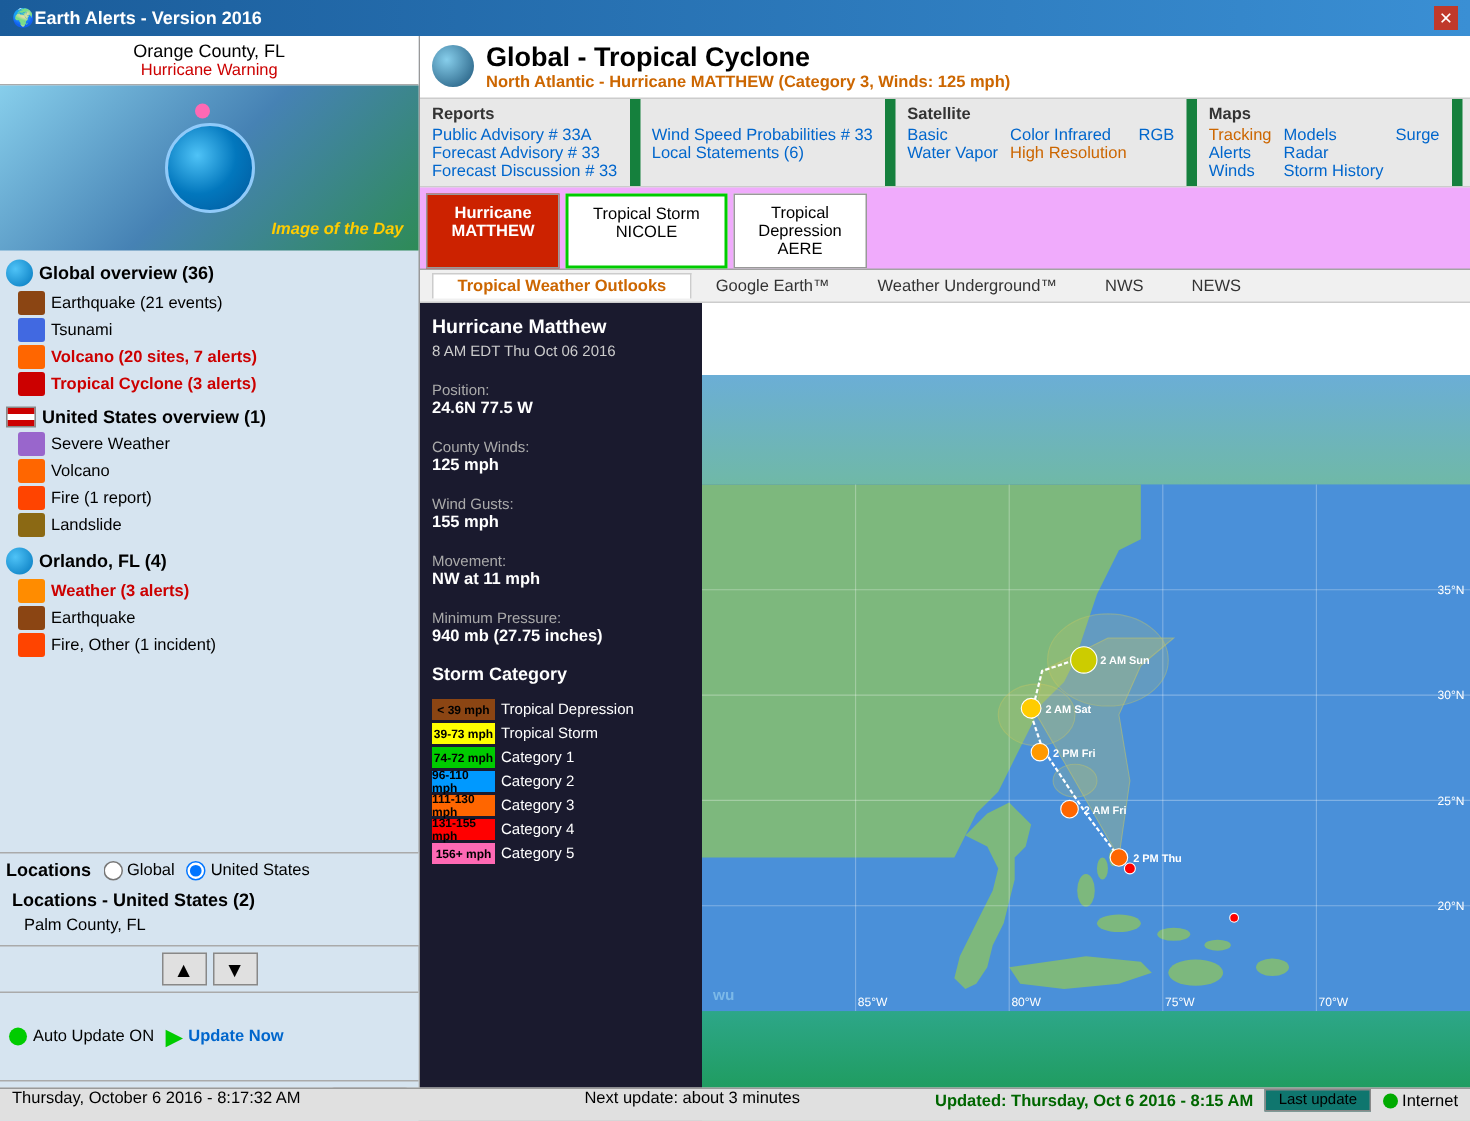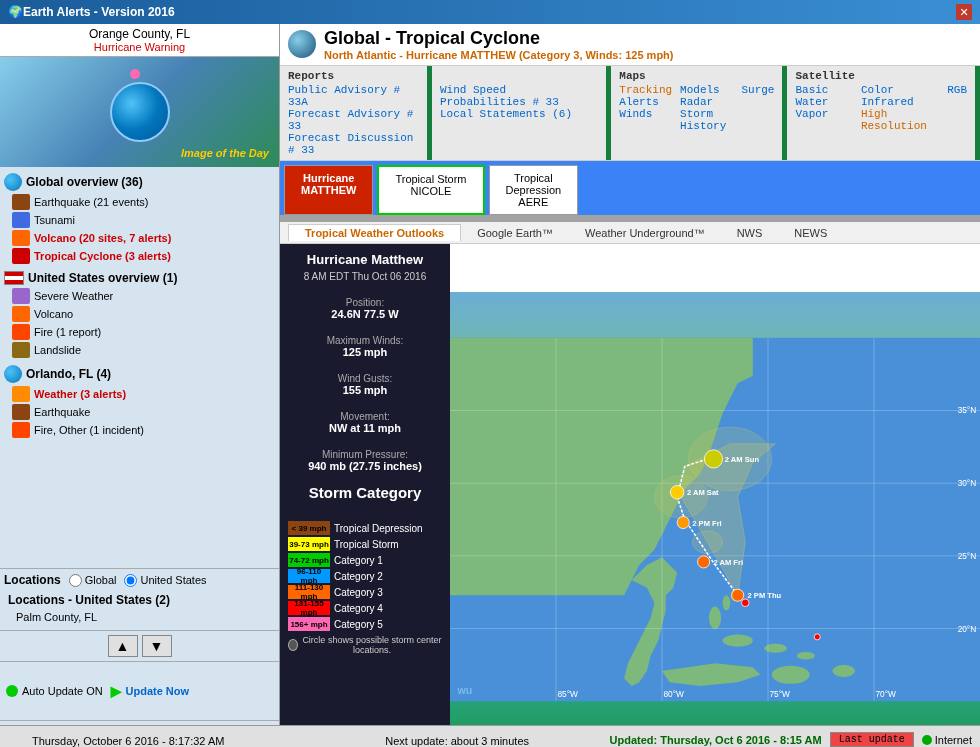--- a/index.html
+++ b/index.html
@@ -247,39 +247,38 @@
 
     
     #rp-nav {
       background: #e8e8e8;
       border-bottom: 1px solid #ccc;
       display: flex;
       align-items: stretch;
     }
     .nav-section {
       padding: 4px 8px;
-      border-right: 5px solid #15803d;
-      font-family: Liberation Mono, monospace;
+      border-right: 7px solid #15803d;
     }
     .nav-section-title { font-weight: bold; font-size: 11px; color: #333; margin-bottom: 2px; }
     .nav-link {
       color: #0066cc;
       font-size: 11px;
       cursor: pointer;
       display: block;
       text-decoration: none;
       padding: 0px 0;
     }
     .nav-link.active { color: #cc6600; }
 
     
     #storm-tabs {
       display: flex;
-      background: #3b82f6;
-      border-bottom: 7px solid #a3a3a3;
+      background: #f0abfc;
+      border-bottom: 1px solid #a3a3a3;
       padding: 4px 4px 0 4px;
       gap: 4px;
     }
     .storm-tab {
       padding: 6px 16px;
       border: 1px solid #999;
       cursor: pointer;
       font-size: 11px;
       text-align: center;
       min-width: 80px;
@@ -325,27 +324,26 @@
 
     
     #rp-content {
       flex: 1;
       display: flex;
       overflow: hidden;
     }
 
     
     #storm-info {
-      width: 170px;
+      width: 188px;
       background: #1a1a2e;
       color: white;
       padding: 8px;
       flex-shrink: 0;
       font-size: 11px;
-      text-align: center;
     }
     #storm-info h3 { font-size: 13px; margin-bottom: 4px; color: white; }
     #storm-info .info-time { color: #ccc; margin-bottom: 6px; font-size: 10px; }
     #storm-info .info-row { margin-bottom: 2px; margin-top: 15px; }
     #storm-info .info-label { color: #aaa; font-size: 10px; }
     #storm-info .info-value { font-weight: bold; font-size: 11px; }
     .legend-note { font-size: 9px; color: #ccc; margin-top: 4px; display: flex; align-items: center; gap: 4px; }
     .legend-circle { width: 12px; height: 12px; border-radius: 50%; border: 1px solid #aaa; background: #555; display: inline-block; }
 
     
@@ -377,36 +375,34 @@
     
     #status-bar {
       position: absolute;
       bottom: 0;
       left: 0;
       right: 0;
       background: #e0e0e0;
       height: 22px;
       border-top: 1px solid #999;
       display: flex;
-      align-items: flex-end;
-      font-size: 11px;
-      padding-left: 24px;
+      align-items: flex-start;
+      font-size: 11px;
     }
     .status-left { padding: 0 8px; flex: 1; }
     .status-mid { padding: 0 8px; text-align: center; flex: 1; }
     .status-right { display: flex; align-items: center; gap: 8px; padding: 0 8px; }
     .last-update { font-weight: bold; }
     .last-update span { color: #006600; }
     .next-update-btn {
-      background: #ef4444;
+      background: #0f766e;
       border: 1px solid #888;
       padding: 1px 8px;
       font-size: 10px;
       cursor: pointer;
-      font-family: Liberation Mono, monospace;
     }
     .internet-indicator {
       display: flex; align-items: center; gap: 3px; font-size: 11px;
     }
     .internet-dot { width: 10px; height: 10px; background: #00aa00; border-radius: 50%; }
 
     
     .nav-satellite { display: flex; flex-direction: column; }
   </style>
 </head>
@@ -556,55 +552,55 @@
       <div class="nav-section">
         <div class="nav-section-title">Reports</div>
         <a class="nav-link">Public Advisory # 33A</a>
         <a class="nav-link">Forecast Advisory # 33</a>
         <a class="nav-link">Forecast Discussion # 33</a>
       </div>
       <div class="nav-section">
         <div style="height:14px;"></div>
         <a class="nav-link">Wind Speed Probabilities # 33</a>
         <a class="nav-link">Local Statements (6)</a>
+      </div>
+      <div class="nav-section nav-satellite">
+        <div class="nav-section-title">Satellite</div>
+        <div style="display:flex; gap:8px;">
+          <div>
+            <a class="nav-link">Basic</a>
+            <a class="nav-link">Water Vapor</a>
+          </div>
+          <div>
+            <a class="nav-link">Color Infrared</a>
+            <a class="nav-link active">High Resolution</a>
+          </div>
+          <div>
+            <a class="nav-link">RGB</a>
+          </div>
+        </div>
       </div>
       <div class="nav-section">
         <div class="nav-section-title">Maps</div>
         <div style="display:flex; gap:8px;">
           <div>
             <a class="nav-link active">Tracking</a>
             <a class="nav-link">Alerts</a>
             <a class="nav-link">Winds</a>
           </div>
           <div>
             <a class="nav-link">Models</a>
             <a class="nav-link">Radar</a>
             <a class="nav-link">Storm History</a>
           </div>
           <div>
             <a class="nav-link">Surge</a>
           </div>
         </div>
       </div>
-      <div class="nav-section nav-satellite">
-        <div class="nav-section-title">Satellite</div>
-        <div style="display:flex; gap:8px;">
-          <div>
-            <a class="nav-link">Basic</a>
-            <a class="nav-link">Water Vapor</a>
-          </div>
-          <div>
-            <a class="nav-link">Color Infrared</a>
-            <a class="nav-link active">High Resolution</a>
-          </div>
-          <div>
-            <a class="nav-link">RGB</a>
-          </div>
-        </div>
-      </div>
     </div>
 
     <div id="storm-tabs">
       <div class="storm-tab active-hurricane">
         <div>Hurricane</div>
         <div>MATTHEW</div>
       </div>
       <div class="storm-tab active-ts">
         <div>Tropical Storm</div>
         <div>NICOLE</div>
@@ -627,38 +623,38 @@
     <div id="rp-content">
 
       <div id="storm-info">
         <h3>Hurricane Matthew</h3>
         <div class="info-time">8 AM EDT Thu Oct 06 2016</div>
         <div class="info-row">
           <div class="info-label">Position:</div>
           <div class="info-value">24.6N 77.5 W</div>
         </div>
         <div class="info-row">
-          <div class="info-label">Maximum Winds:</div>
+          <div class="info-label">County Winds:</div>
           <div class="info-value">125 mph</div>
         </div>
         <div class="info-row">
           <div class="info-label">Wind Gusts:</div>
           <div class="info-value">155 mph</div>
         </div>
         <div class="info-row">
           <div class="info-label">Movement:</div>
           <div class="info-value">NW at 11 mph</div>
         </div>
         <div class="info-row">
           <div class="info-label">Minimum Pressure:</div>
           <div class="info-value">940 mb (27.75 inches)</div>
         </div>
 
         <div style="margin-top: 12px;">
-          <div style="font-weight:bold; font-size:15px; color:white; margin-bottom:20px;">Storm Category</div>
+          <div style="font-weight:bold; font-size:12px; color:white; margin-bottom:10px;">Storm Category</div>
           <div id="legend-rows">
               <div style="display: flex; align-items: center; gap: 4px; margin-bottom: 2px;">
                 <div style="width: 42px; height: 14px; background: rgb(139, 69, 19); flex-shrink: 0; font-size: 8px; color: black; display: flex; align-items: center; justify-content: center; font-weight: bold;">&lt; 39 mph</div>
                 <span style="font-size: 10px; color: white;">Tropical Depression</span>
               </div>
               <div style="display: flex; align-items: center; gap: 4px; margin-bottom: 2px;">
                 <div style="width: 42px; height: 14px; background: rgb(255, 255, 0); flex-shrink: 0; font-size: 8px; color: black; display: flex; align-items: center; justify-content: center; font-weight: bold;">39-73 mph</div>
                 <span style="font-size: 10px; color: white;">Tropical Storm</span>
               </div>
               <div style="display: flex; align-items: center; gap: 4px; margin-bottom: 2px;">
@@ -675,24 +671,20 @@
               </div>
               <div style="display: flex; align-items: center; gap: 4px; margin-bottom: 2px;">
                 <div style="width: 42px; height: 14px; background: rgb(255, 0, 0); flex-shrink: 0; font-size: 8px; color: black; display: flex; align-items: center; justify-content: center; font-weight: bold;">131-155 mph</div>
                 <span style="font-size: 10px; color: white;">Category 4</span>
               </div>
               <div style="display: flex; align-items: center; gap: 4px; margin-bottom: 2px;">
                 <div style="width: 42px; height: 14px; background: rgb(255, 105, 180); flex-shrink: 0; font-size: 8px; color: black; display: flex; align-items: center; justify-content: center; font-weight: bold;">156+ mph</div>
                 <span style="font-size: 10px; color: white;">Category 5</span>
               </div>
             </div>
-          <div class="legend-note">
-            <span class="legend-circle"></span>
-            <span>Circle shows possible storm center locations.</span>
-          </div>
         </div>
       </div>
 
       <div id="map-area">
         <svg id="map-svg" viewBox="0 0 700 480" xmlns="http://www.w3.org/2000/svg">
 
           <rect width="700" height="480" fill="#4a90d9"></rect>
 
           <path d="M 0,0 L 400,0 L 400,50 L 380,60 L 370,80 L 360,100 L 350,130 L 340,160 L 330,180 L 310,200 L 300,220 L 290,240 L 280,260 L 270,280 L 250,300 L 240,320 L 230,340 L 0,340 Z" fill="#7db87d"></path>
 

